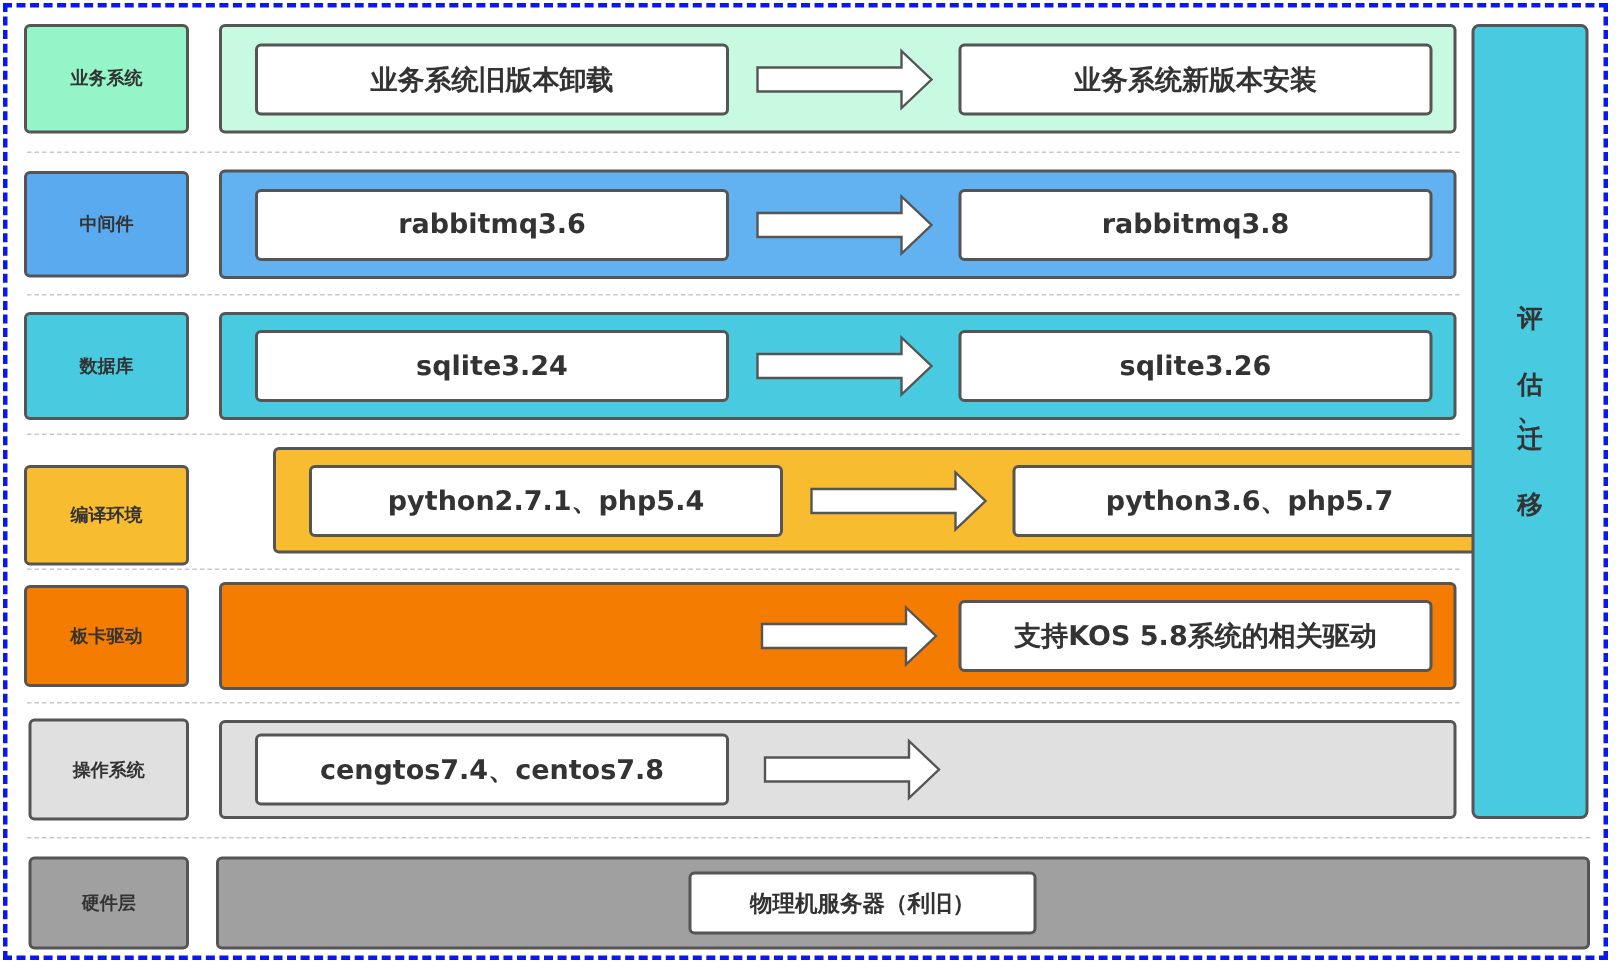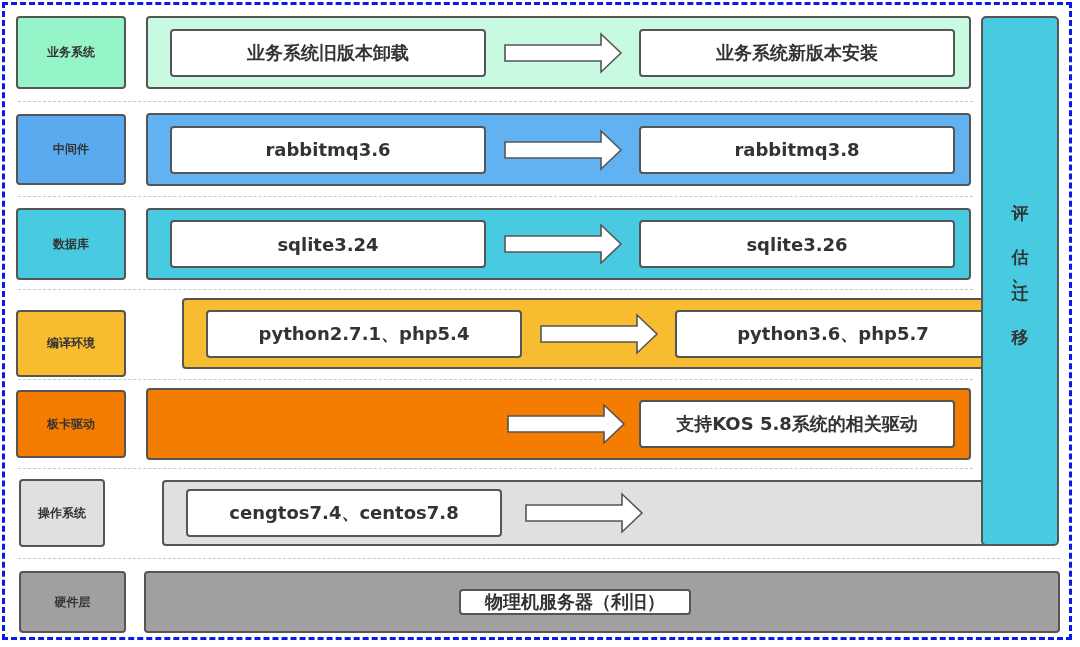--- a/index.html
+++ b/index.html
@@ -18,23 +18,23 @@
          display: flex; align-items: center; justify-content: center; font-weight: bold;
          font-size: 18px; color: #333; white-space: nowrap; }
   .box.left { left: 22px; }
   .box.right { left: 491px; }
   .arrow { position: absolute; top: 50%; transform: translateY(-50%); left: 355px; width: 120px; height: 42px; }
   .side { position: absolute; left: 981px; top: 16px; width: 78px; height: 530px;
           background: #48cbe0; border: 2px solid #555; border-radius: 5px; box-sizing: border-box;
           display: flex; flex-direction: column; align-items: center; padding-top: 184px; }
   .side span { font-weight: bold; font-size: 17px; color: #333; line-height: 22px; }
   .side span.gap { margin-bottom: 22px; }
-  .hw-box { position: absolute; top: 50%; transform: translateY(-50%); left: 313px; width: 232px; height: 26px;
+  .hw-box { position: absolute; top: 50%; transform: translateY(-50%); left: 313px; width: 232px; height: 42px;
             box-sizing: border-box; background: #fff; border: 2px solid #555; border-radius: 4px;
-            display: flex; align-items: center; justify-content: center; font-weight: bold; font-size: 18px; color: #333; }
+            display: flex; align-items: center; justify-content: center; font-weight: bold; font-size: 15px; color: #333; }
 </style>
 </head>
 <body>
 
 <div class="frame"></div>
 
 <div class="sep" style="top:101px; width:955px;"></div>
 <div class="sep" style="top:196px; width:955px;"></div>
 <div class="sep" style="top:289px; width:955px;"></div>
 <div class="sep" style="top:379px; width:955px;"></div>
@@ -78,22 +78,22 @@
 </div>
 
 <div class="label" style="top:390px; height:68px; background:#f47c00;">板卡驱动</div>
 <div class="band" style="top:388px; height:72px; background:#f47c00;">
   <svg class="arrow" viewBox="0 0 120 42" style="left:358px;">
       <path d="M2,13 H98 V2 L118,21 L98,40 V29 H2 Z" fill="#fff" stroke="#555" stroke-width="1.6"></path>
     </svg>
   <div class="box right">支持KOS 5.8系统的相关驱动</div>
 </div>
 
-<div class="label" style="top:479px; height:68px; background:#e0e0e0; left:19px; width:86px;">操作系统</div>
-<div class="band" style="top:480px; height:66px; background:#e0e0e0;margin-left:16px;">
+<div class="label" style="top:479px; height:68px; background:#e0e0e0; left:19px; width:107px;">操作系统</div>
+<div class="band" style="top:480px; height:66px; background:#e0e0e0;">
   <div class="box left">cengtos7.4、centos7.8</div>
   <svg class="arrow" viewBox="0 0 120 42" style="left:360px;">
       <path d="M2,13 H98 V2 L118,21 L98,40 V29 H2 Z" fill="#fff" stroke="#555" stroke-width="1.6"></path>
     </svg>
 </div>
 
 <div class="label" style="top:571px; height:62px; background:#a0a0a0; left:19px; width:107px;">硬件层</div>
 <div class="band" style="top:571px; height:62px; width:916px; left:144px; background:#a0a0a0;">
   <div class="hw-box">物理机服务器（利旧）</div>
 </div>

